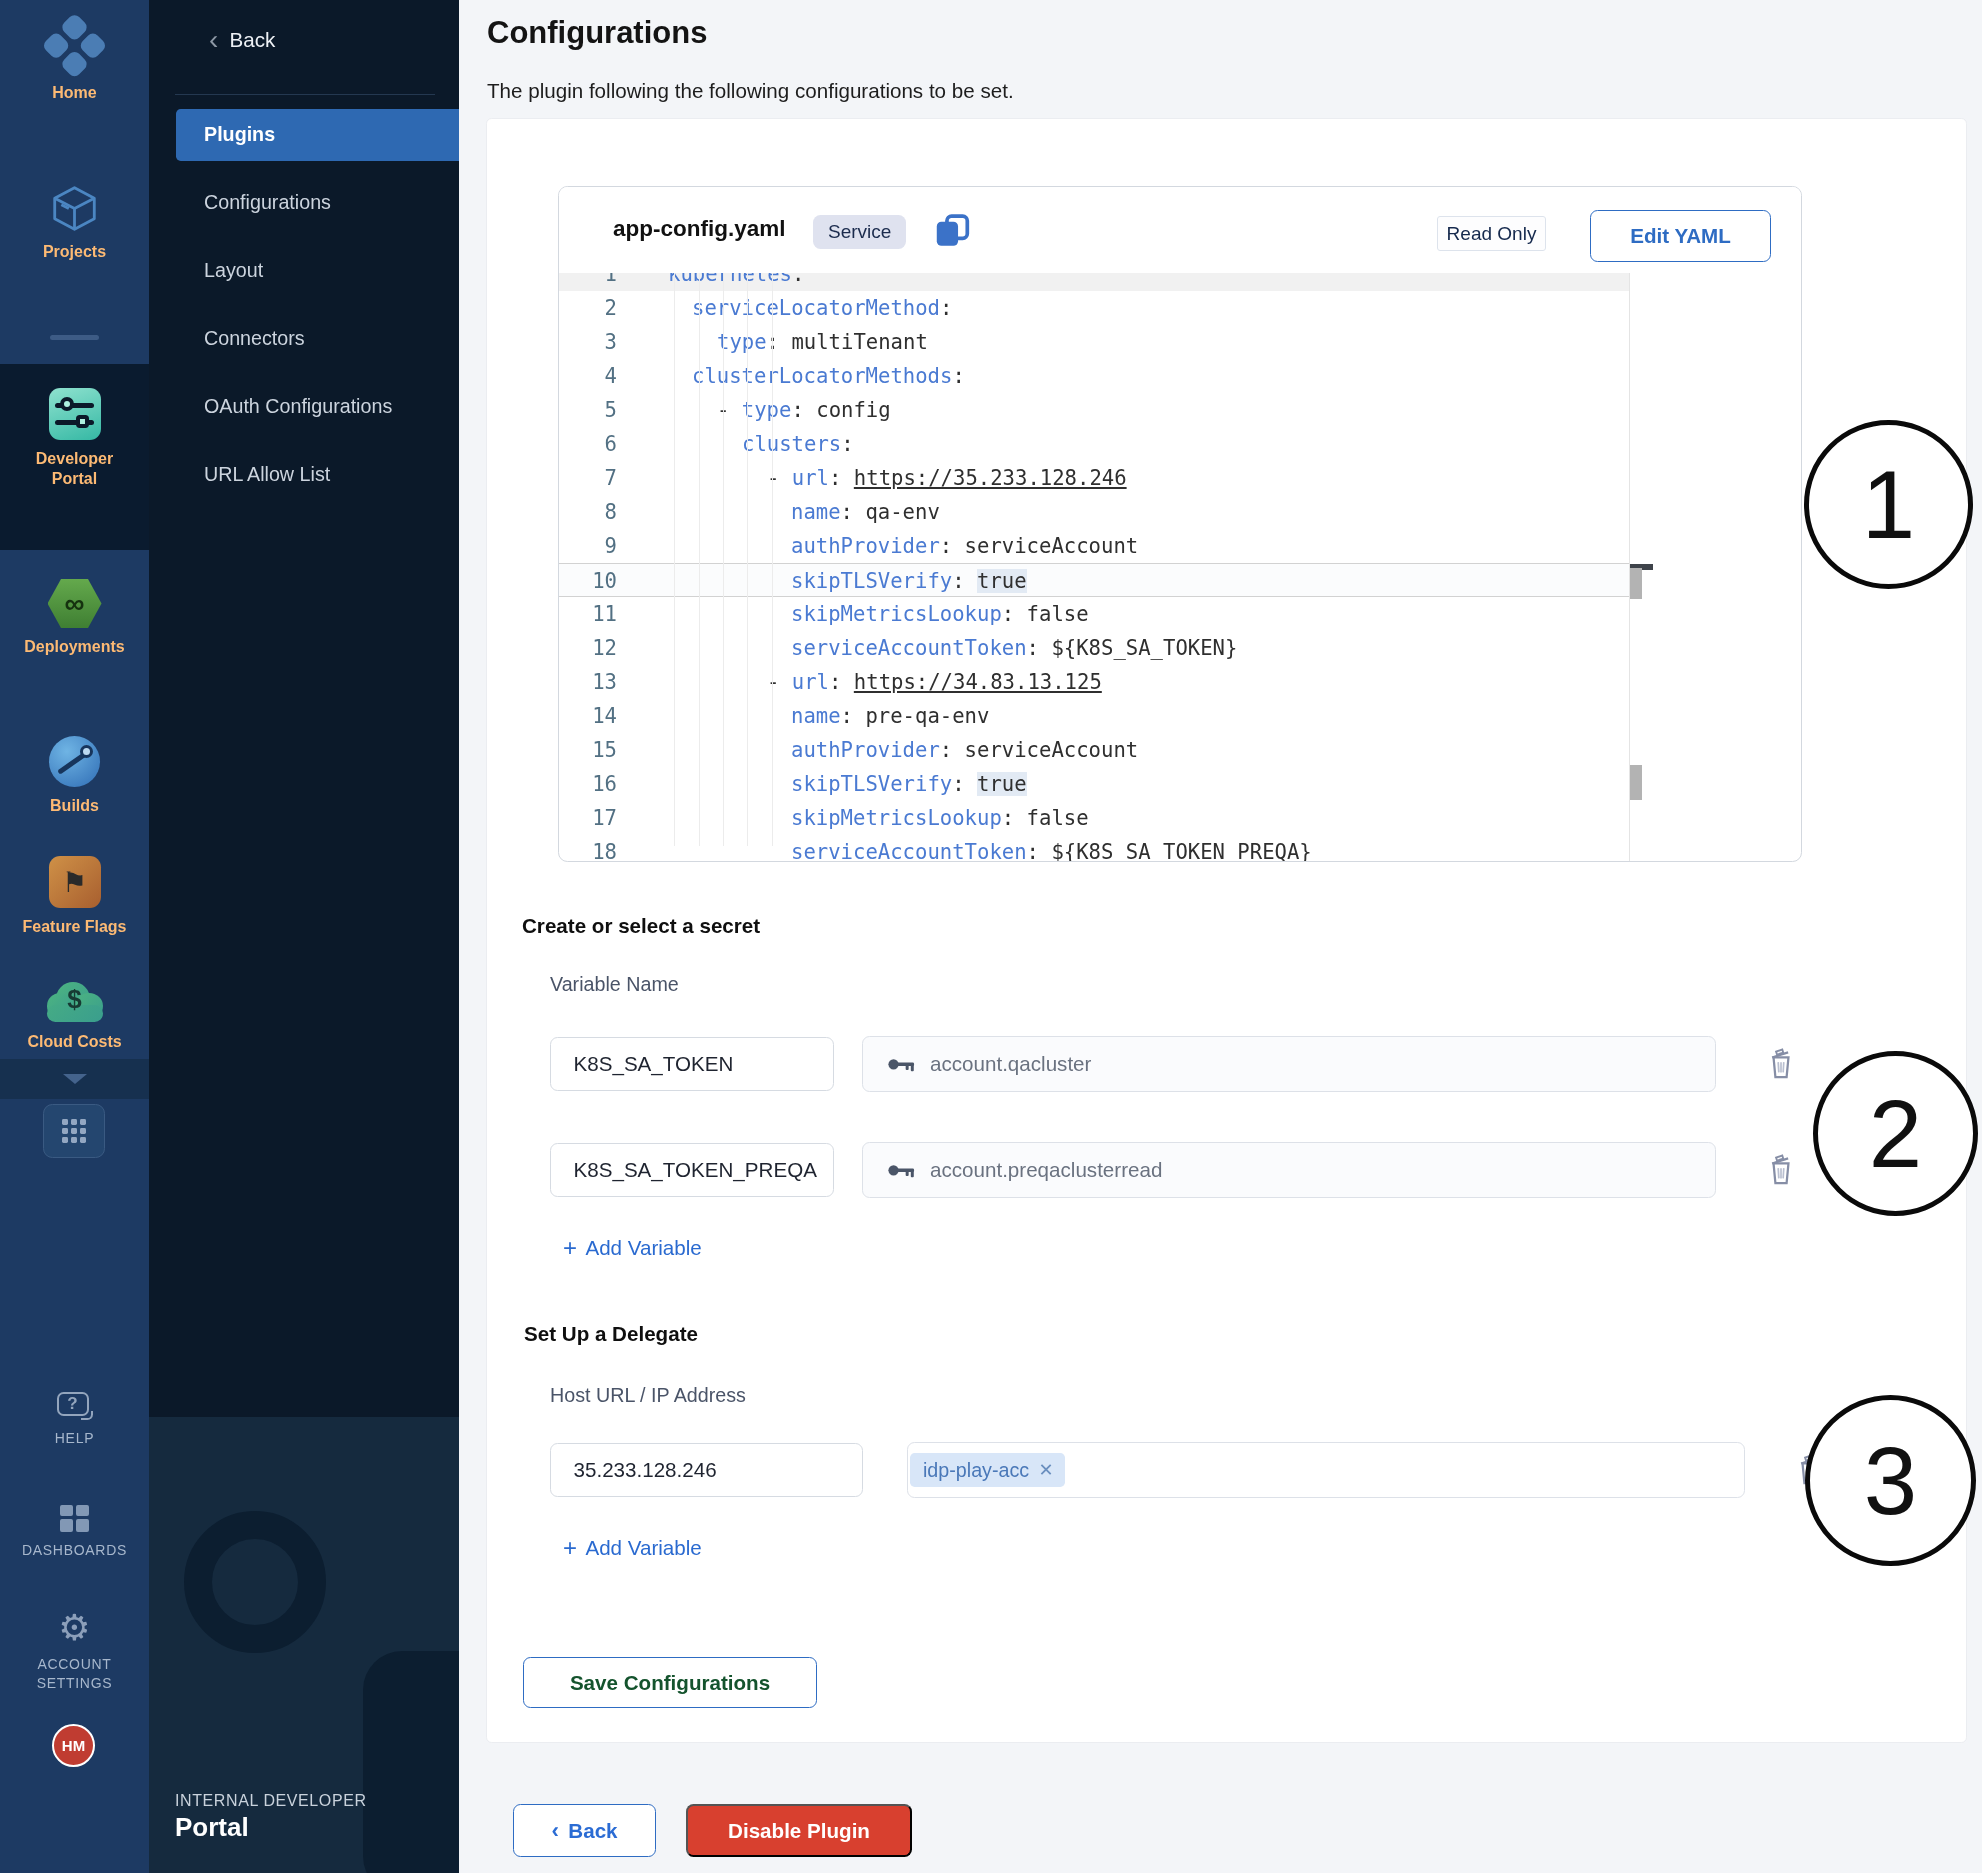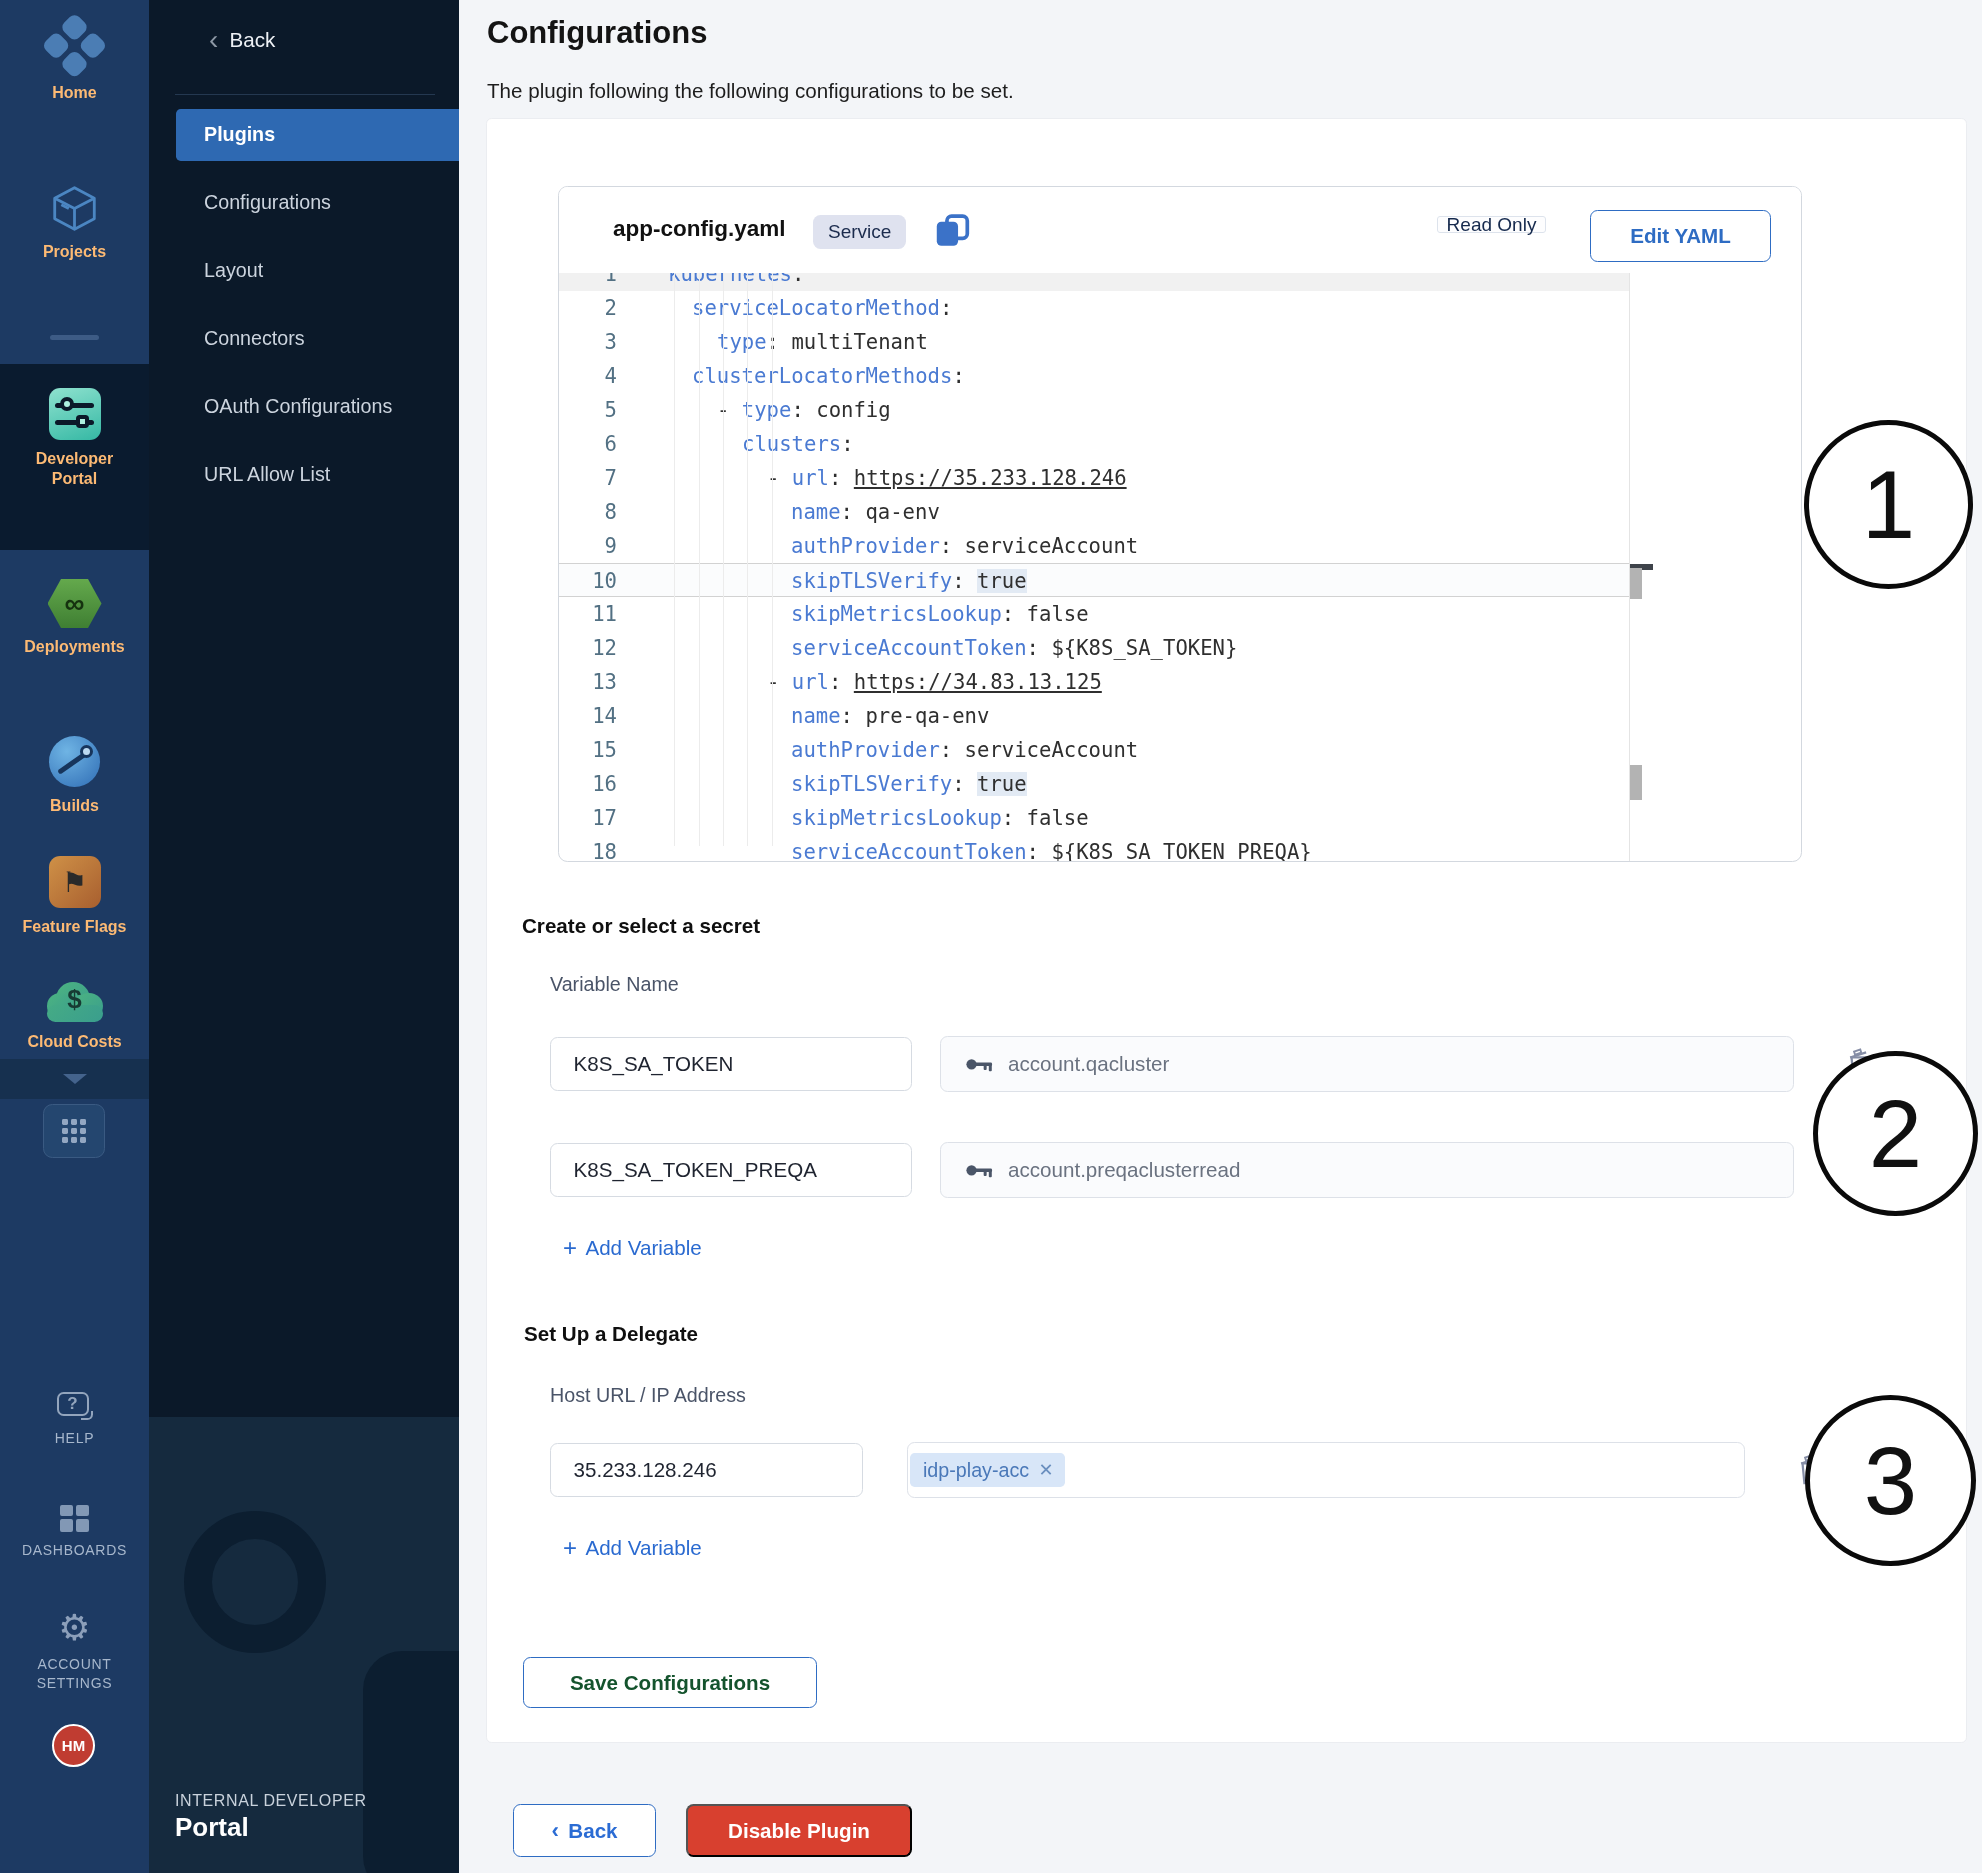--- a/index.html
+++ b/index.html
@@ -73,21 +73,21 @@
   .page-title { position:absolute; left:28px; top:15px; font-size:31px; font-weight:700; color:#141414; }
   .page-subtitle { position:absolute; left:28px; top:79px; font-size:20.6px; color:#1d1d1d; }
   .card { position:absolute; left:27px; top:118px; width:1481px; height:1625px; background:#fff; border:0.9px solid #ebedf1; border-radius:5.6px; }
 
   
   .yaml-card { position:absolute; left:71px; top:67px; width:1244px; height:676px; border:0.9px solid #d3d8df; border-radius:9.4px; background:#fff; overflow:hidden; }
   .yaml-head { position:absolute; left:0; top:0; width:100%; height:86px; background:#fff; z-index:3; }
   .yaml-filename { position:absolute; left:54px; top:29px; font-size:22.5px; font-weight:700; color:#111; }
   .yaml-badge { position:absolute; left:254px; top:28px; height:34px; padding:0 15px; background:#dfe2ef; border-radius:7.5px; font-size:19px; color:#1b2b4d; display:flex; align-items:center; }
   .icon-copy { position:absolute; left:375px; top:26px; width:37px; height:36px; cursor:pointer; }
-  .pill-readonly { position:absolute; left:878px; top:29px; width:109px; height:17px; border:0.9px solid #dde3ec; border-radius:3px; background:#fdfdfe; font-size:19px; color:#15294d; display:flex; align-items:center; justify-content:center; }
+  .pill-readonly { position:absolute; left:878px; top:29px; width:109px; height:35px; border:0.9px solid #dde3ec; border-radius:3px; background:#fdfdfe; font-size:19px; color:#15294d; display:flex; align-items:center; justify-content:center; }
   .btn-edityaml { position:absolute; left:1031px; top:22.5px; width:181px; height:52px; border:1.9px solid #2e6cc3; border-radius:7.5px; background:#fff; color:#2e6cc3; font-size:20.6px; font-weight:700; display:flex; align-items:center; justify-content:center; cursor:pointer; }
 
   .code-viewport { position:absolute; left:0; top:86px; width:1070px; height:590px; overflow:hidden; font-family:"DejaVu Sans Mono", monospace; font-size:20.6px; }
   .code-lines { position:absolute; left:0; top:-16px; width:1070px; }
   .code-row { position:relative; height:34px; line-height:34px; white-space:pre; }
   .code-row.first { background:#f1f1f1; }
   .code-row.active { background:#fbfcfd; border-top:0.9px solid #d2d2d2; border-bottom:0.9px solid #d2d2d2; }
   .ln { position:absolute; left:0; top:0; width:58px; text-align:right; color:#527083; }
   .code-text { position:absolute; top:0; }
   .tk-key { color:#4a7ad2; }
@@ -96,21 +96,21 @@
   .tk-hl { color:#2f2f2f; background:#e2eaf4; }
   .indent-guide { position:absolute; top:86px; width:0.9px; height:573px; background:#ececec; z-index:1; }
   .ruler { position:absolute; left:1070px; top:86px; width:0.9px; height:590px; background:#e4e4e4; }
   .ruler-marker { position:absolute; left:1071px; width:12px; background:#b3b3b3; }
   .ruler-cap { position:absolute; left:1071px; width:23.4px; height:5.6px; background:#3e434a; }
 
   
   .sec-title { position:absolute; font-size:20.6px; font-weight:700; color:#0f0f0f; }
   .col-label { position:absolute; font-size:19.7px; color:#4a5468; }
   .form-row { position:absolute; display:flex; align-items:center; }
-  .inp-name { width:362px; height:54px; border:0.9px solid #d6dbe2; border-radius:7.5px; background:#fff; font-size:20.6px; color:#1f2430; padding-left:22.5px; display:flex; align-items:center; }
+  .inp-name { width:284px; height:54px; border:0.9px solid #d6dbe2; border-radius:7.5px; background:#fff; font-size:20.6px; color:#1f2430; padding-left:22.5px; display:flex; align-items:center; }
   .inp-secret { width:854px; height:56px; border:0.9px solid #dde1e8; border-radius:7.5px; background:#fafbfd; margin-left:28px; display:flex; align-items:center; padding-left:24px; gap:15px; }
   .inp-secret .sec-txt { font-size:20.6px; color:#6a7280; }
   .trash { margin-left:51px; width:28px; height:32px; cursor:pointer; }
   .inp-host { width:313px; height:54px; border:0.9px solid #d6dbe2; border-radius:7.5px; background:#fff; font-size:20.6px; color:#1f2430; padding-left:22.5px; display:flex; align-items:center; }
   .inp-tags { width:838px; height:56px; border:0.9px solid #dde1e8; border-radius:7.5px; background:#fff; margin-left:44px; display:flex; align-items:center; padding-left:2px; }
   .chip { height:34px; background:#d8e6f8; border-radius:4.7px; display:flex; align-items:center; gap:9.4px; padding:0 11.2px 0 13px; font-size:19.7px; color:#4a78b8; }
   .chip .x { color:#6a8fbf; font-size:18px; cursor:pointer; }
   .add-link { position:absolute; display:flex; align-items:center; gap:8.4px; color:#2a6ad0; font-size:20.6px; font-weight:500; cursor:pointer; }
   .add-link .plus { font-size:24px; font-weight:400; line-height:1; }
 

